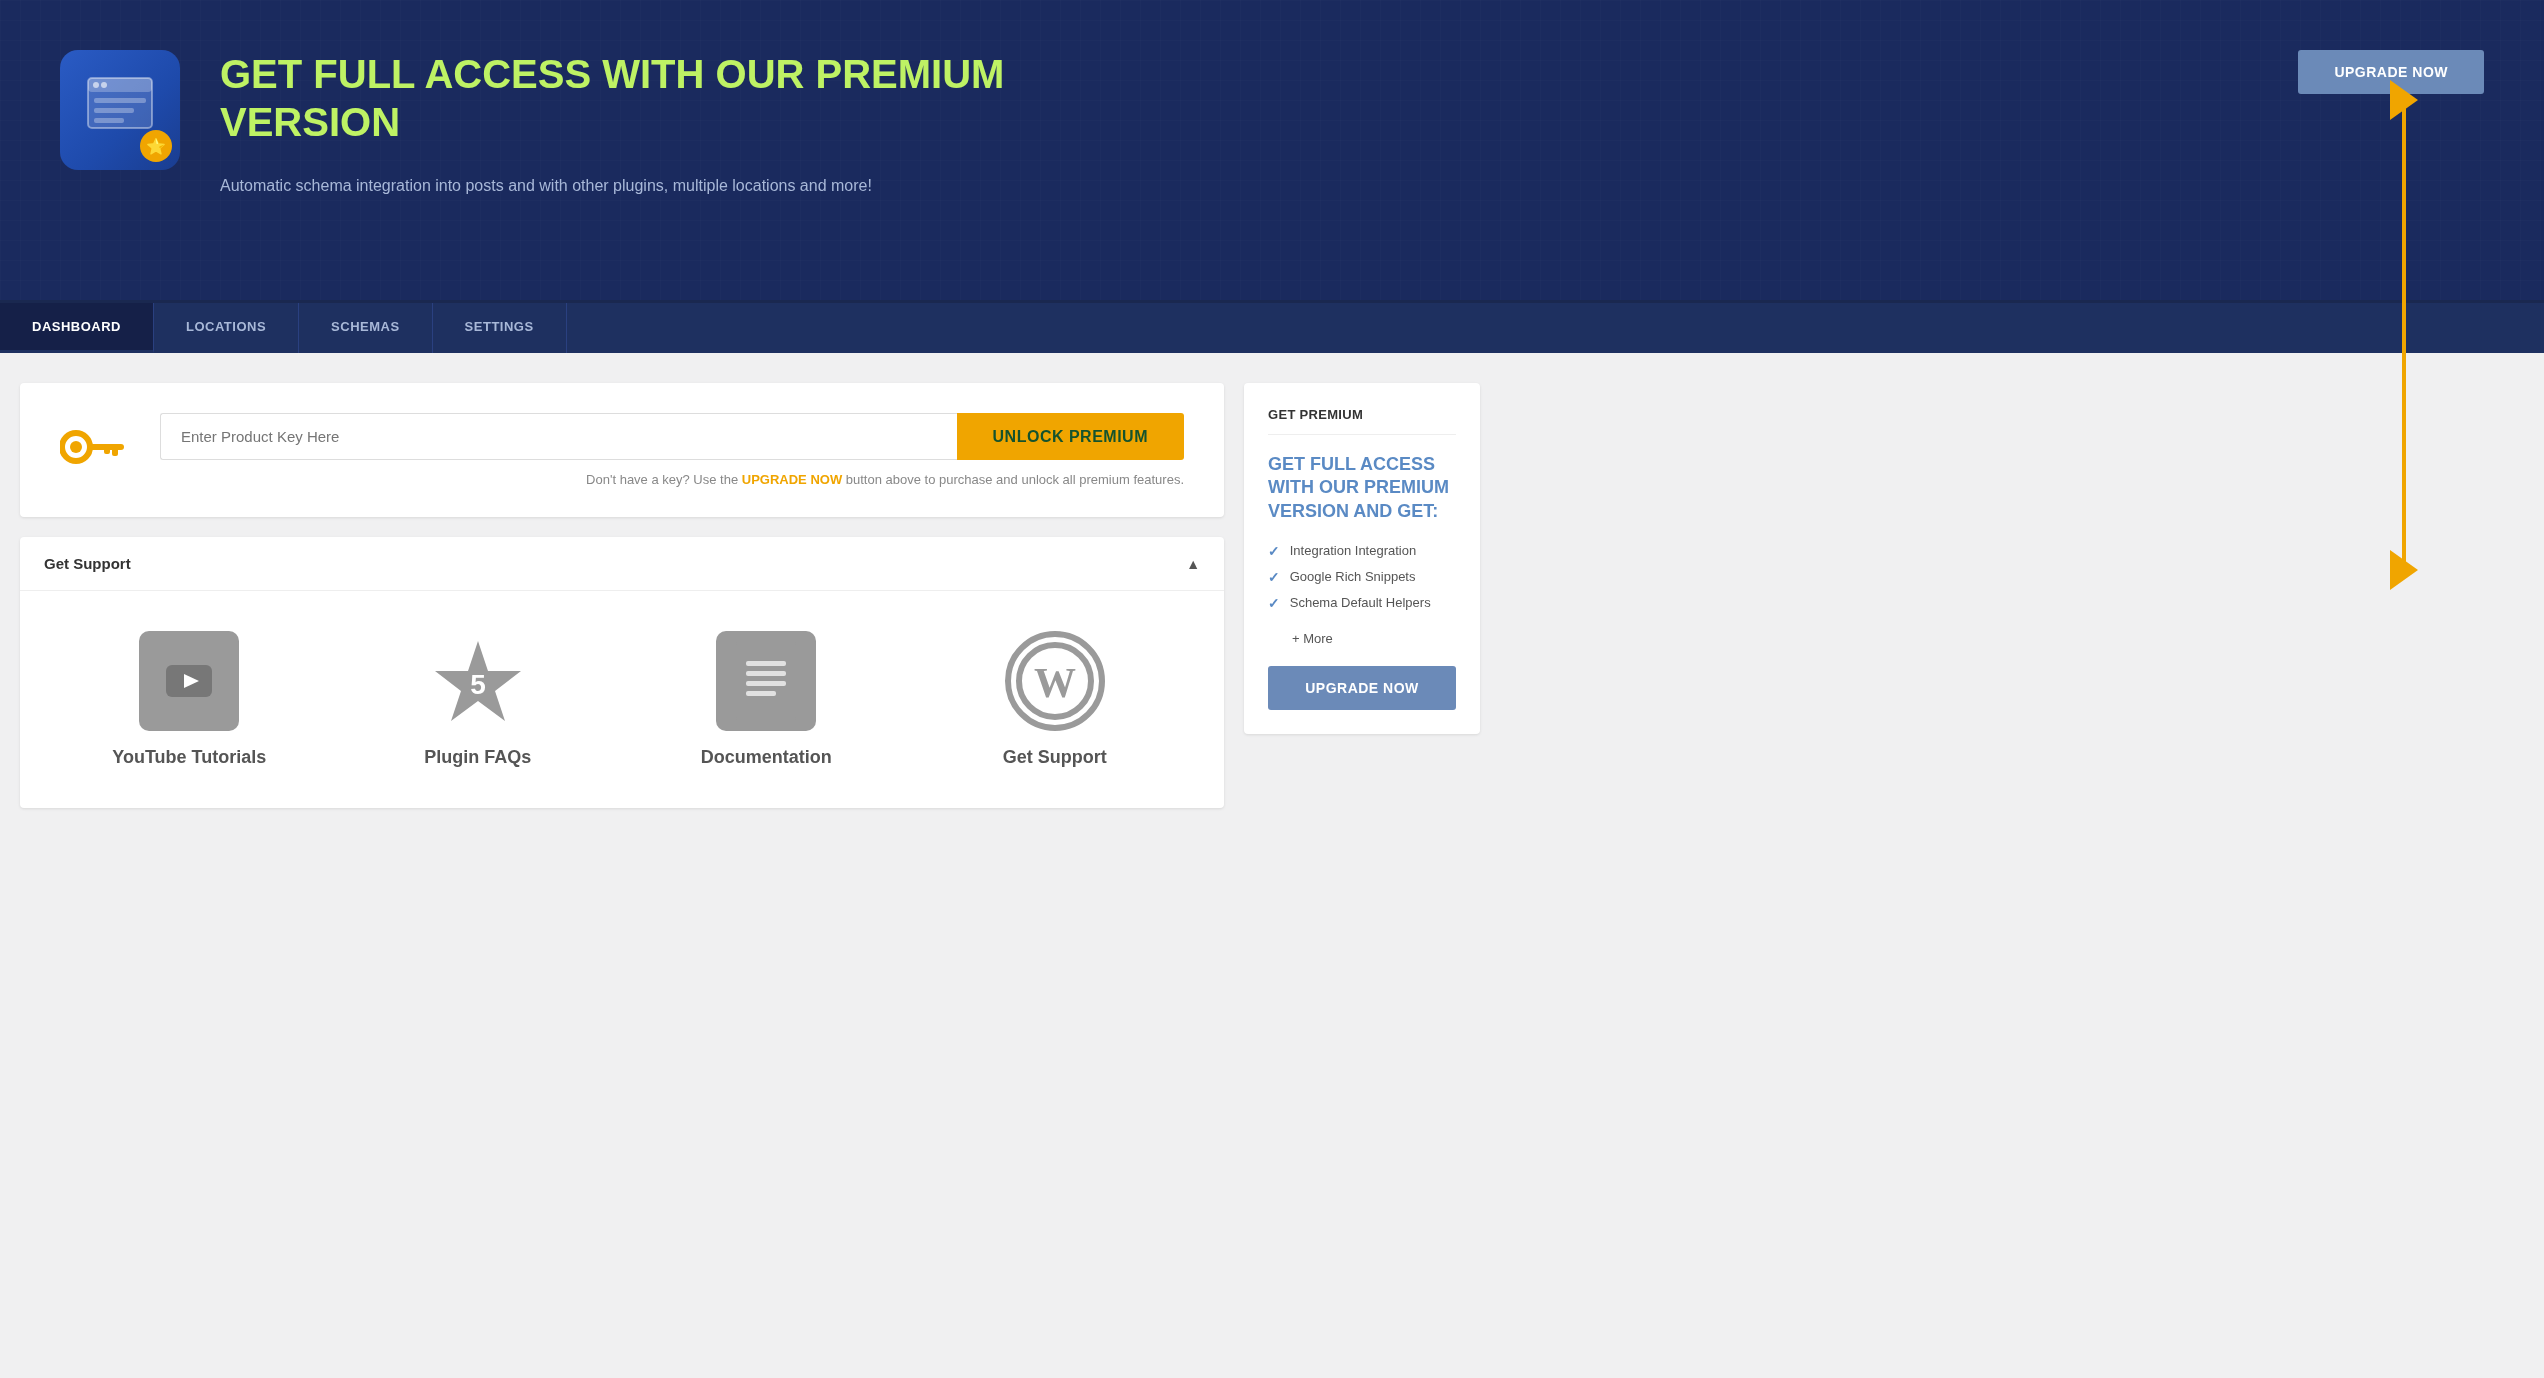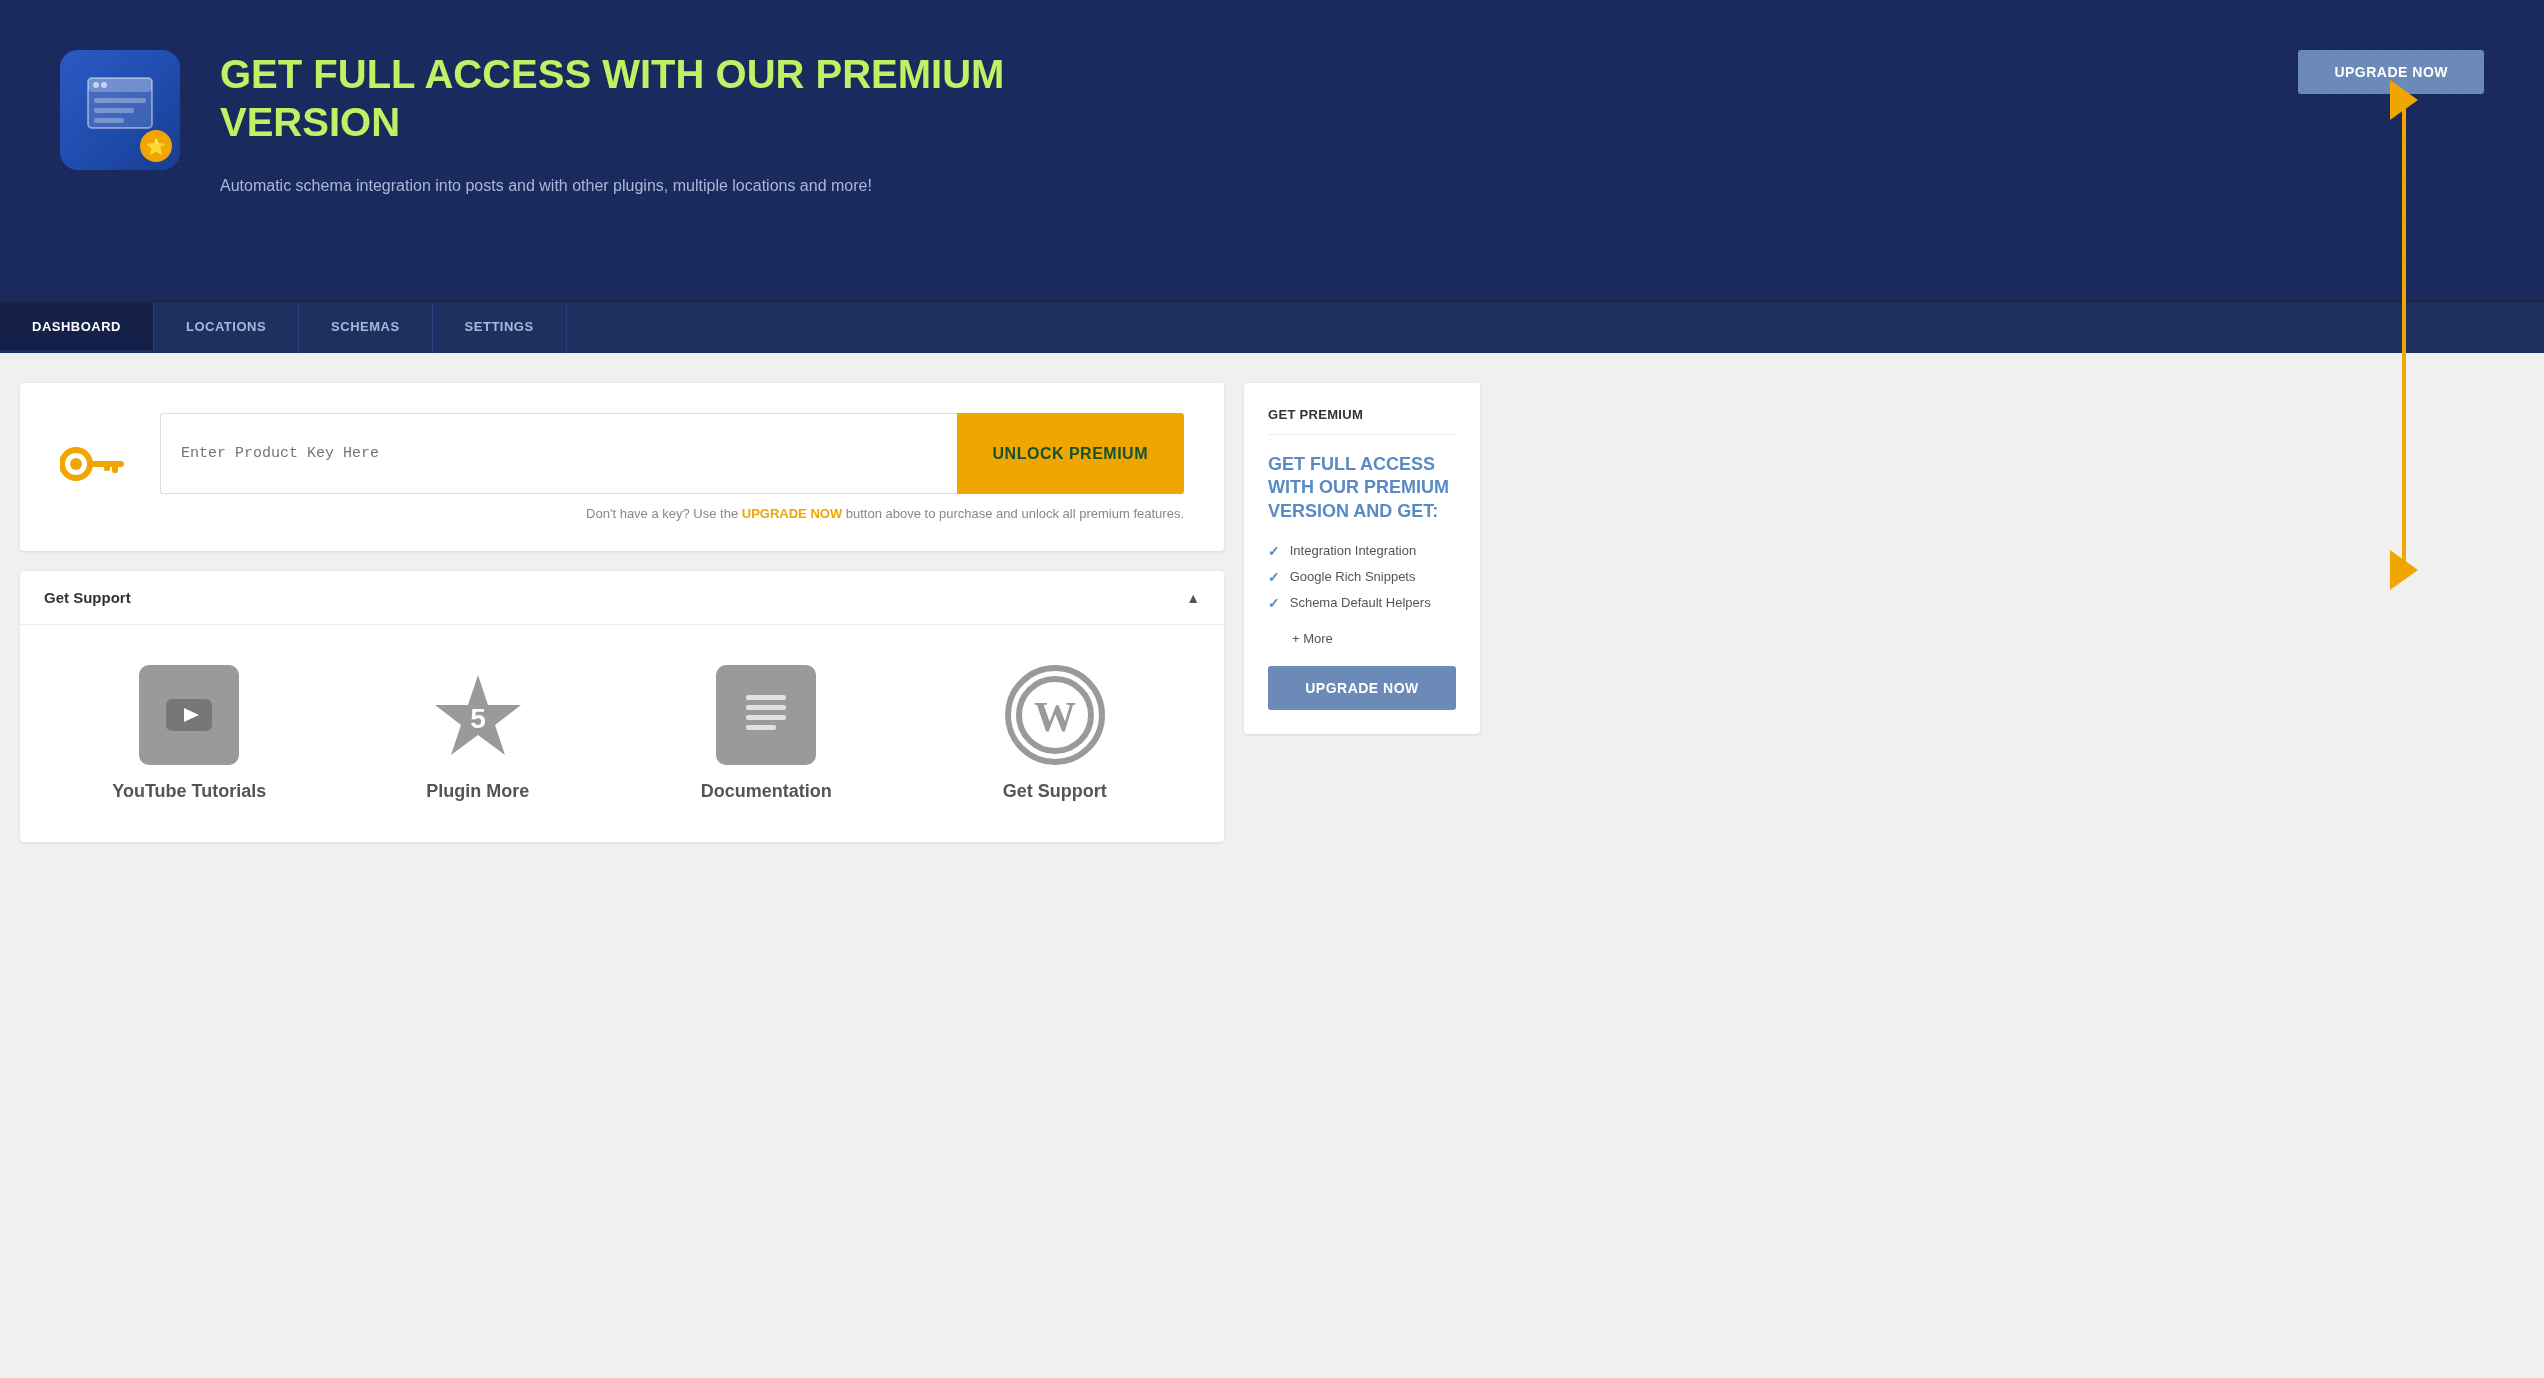--- a/index.html
+++ b/index.html
@@ -137,28 +137,27 @@
     .key-input-area {
       flex: 1;
     }
     .key-input-row {
       display: flex;
       gap: 0;
       margin-bottom: 12px;
     }
     .key-input {
       flex: 1;
-      padding: 31px 20px;
+      padding: 14px 20px;
       border: 1px solid #ddd;
       border-right: none;
       font-size: 15px;
       color: #aaa;
       outline: none;
       border-radius: 3px 0 0 3px;
-      font-family: Liberation Mono, monospace;
     }
     .unlock-btn {
       background: #f0a500;
       color: #14532d;
       border: none;
       padding: 14px 36px;
       font-size: 16px;
       font-weight: 700;
       letter-spacing: 0.5px;
       cursor: pointer;
@@ -412,21 +411,21 @@
           <span class="support-label">YouTube Tutorials</span>
         </div>
 
         <div class="support-item">
           <div class="support-icon-star">
             <svg width="90" height="90" viewBox="0 0 90 90">
               <polygon points="45,5 55,35 88,35 62,55 72,85 45,65 18,85 28,55 2,35 35,35" fill="#9a9a9a"></polygon>
               <text x="45" y="58" text-anchor="middle" font-size="28" font-weight="900" fill="white">5</text>
             </svg>
           </div>
-          <span class="support-label">Plugin More</span>
+          <span class="support-label">Plugin FAQs</span>
         </div>
 
         <div class="support-item">
           <div class="support-icon-wrap">
             <svg width="70" height="90" viewBox="0 0 70 90">
               <rect x="5" y="5" width="60" height="80" rx="4" fill="#9a9a9a"></rect>
               <rect x="15" y="25" width="40" height="5" rx="2" fill="white" opacity="0.7"></rect>
               <rect x="15" y="35" width="40" height="5" rx="2" fill="white" opacity="0.7"></rect>
               <rect x="15" y="45" width="40" height="5" rx="2" fill="white" opacity="0.7"></rect>
               <rect x="15" y="55" width="30" height="5" rx="2" fill="white" opacity="0.7"></rect>

